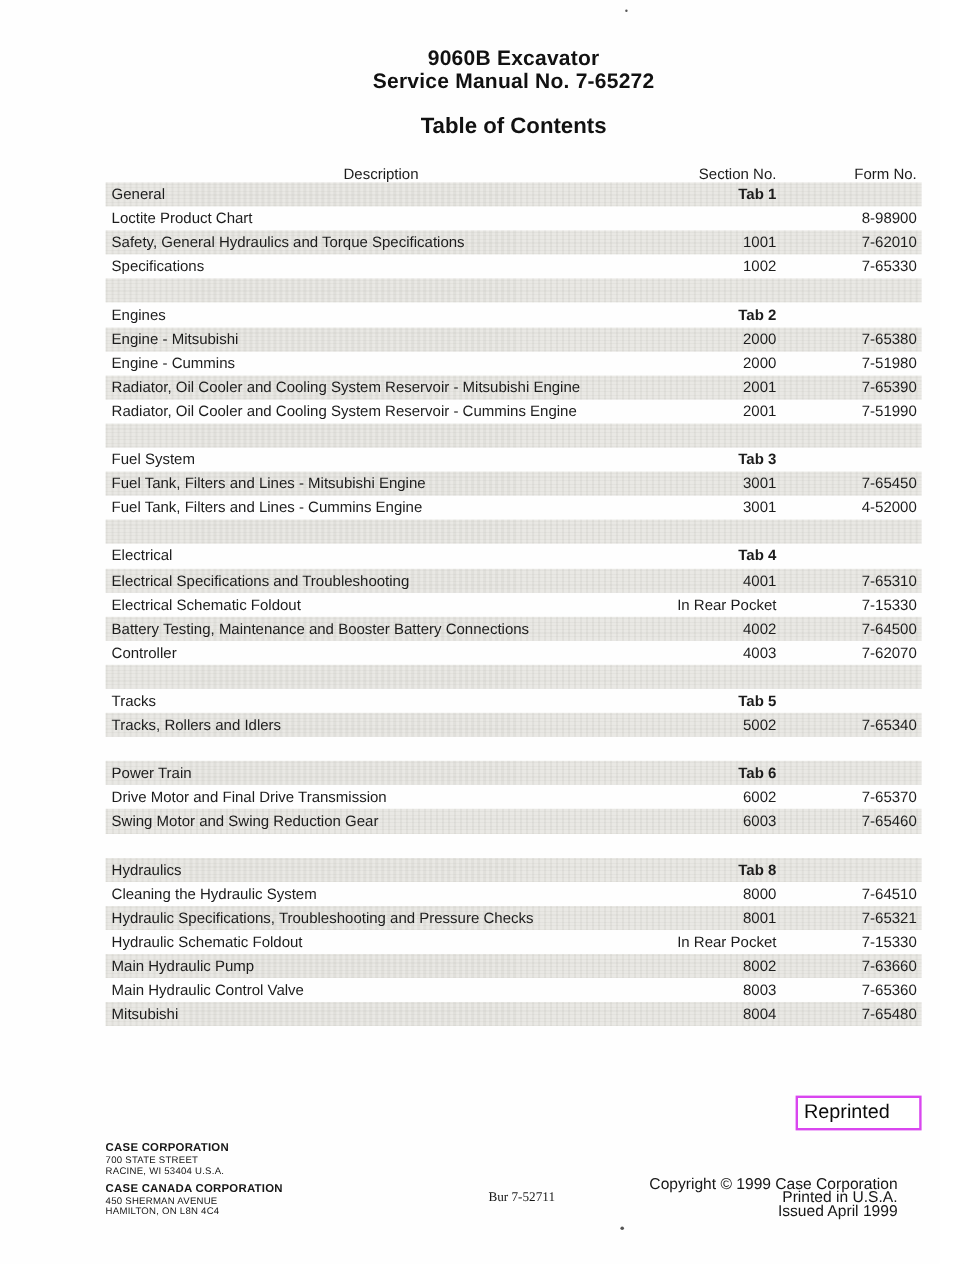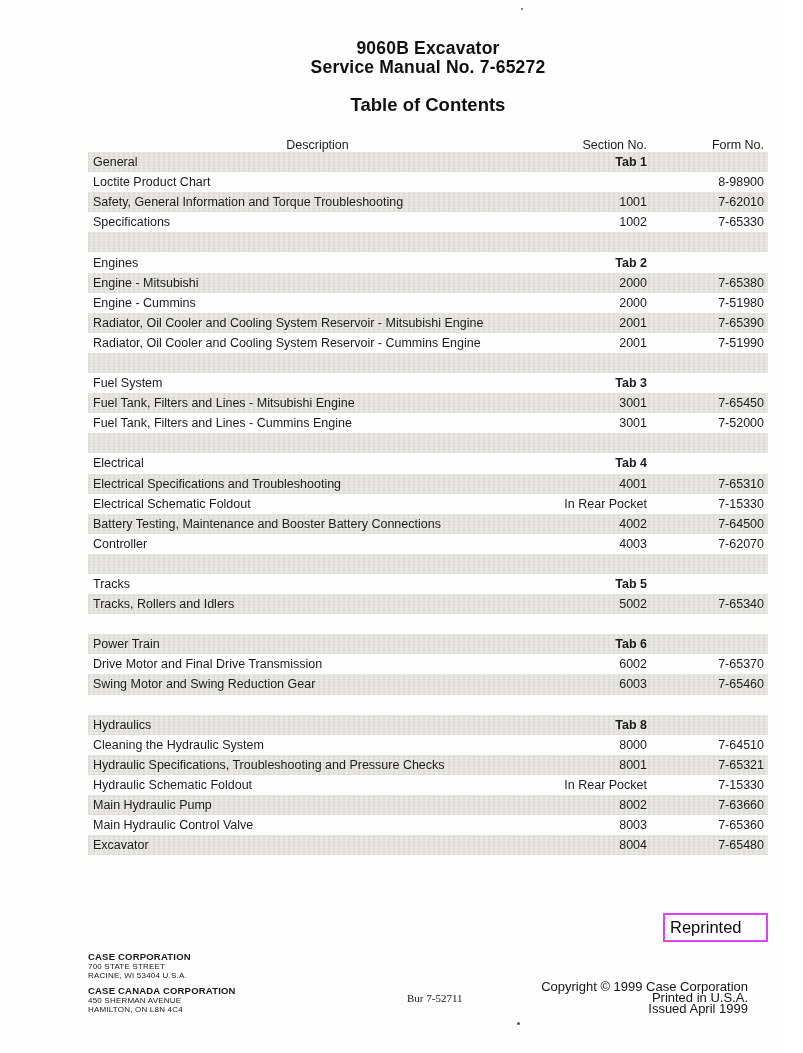--- a/index.html
+++ b/index.html
@@ -138,21 +138,21 @@
           <div class="c-desc">General</div>
           <div class="c-sec">Tab 1</div>
           <div class="c-form"></div>
         </div>
         <div class="row">
           <div class="c-desc">Loctite Product Chart</div>
           <div class="c-sec"></div>
           <div class="c-form">8-98900</div>
         </div>
         <div class="row shaded">
-          <div class="c-desc">Safety, General Information and Torque Troubleshooting</div>
+          <div class="c-desc">Safety, General Hydraulics and Torque Specifications</div>
           <div class="c-sec">1001</div>
           <div class="c-form">7-62010</div>
         </div>
         <div class="row">
           <div class="c-desc">Specifications</div>
           <div class="c-sec">1002</div>
           <div class="c-form">7-65330</div>
         </div>
         <div class="row shaded">
           <div class="c-desc"></div>
@@ -195,21 +195,21 @@
           <div class="c-form"></div>
         </div>
         <div class="row shaded">
           <div class="c-desc">Fuel Tank, Filters and Lines - Mitsubishi Engine</div>
           <div class="c-sec">3001</div>
           <div class="c-form">7-65450</div>
         </div>
         <div class="row">
           <div class="c-desc">Fuel Tank, Filters and Lines - Cummins Engine</div>
           <div class="c-sec">3001</div>
-          <div class="c-form">7-52000</div>
+          <div class="c-form">4-52000</div>
         </div>
         <div class="row shaded">
           <div class="c-desc"></div>
           <div class="c-sec"></div>
           <div class="c-form"></div>
         </div>
         <div class="row section">
           <div class="c-desc">Electrical</div>
           <div class="c-sec">Tab 4</div>
           <div class="c-form"></div>
@@ -298,21 +298,21 @@
           <div class="c-desc">Main Hydraulic Pump</div>
           <div class="c-sec">8002</div>
           <div class="c-form">7-63660</div>
         </div>
         <div class="row">
           <div class="c-desc">Main Hydraulic Control Valve</div>
           <div class="c-sec">8003</div>
           <div class="c-form">7-65360</div>
         </div>
         <div class="row shaded">
-          <div class="c-desc">Excavator</div>
+          <div class="c-desc">Mitsubishi</div>
           <div class="c-sec">8004</div>
           <div class="c-form">7-65480</div>
         </div>
       </div>
   </div>
 
   <div class="reprinted-box">Reprinted</div>
 
   <div class="corp-block">
       <div class="corp-name">CASE CORPORATION</div>

